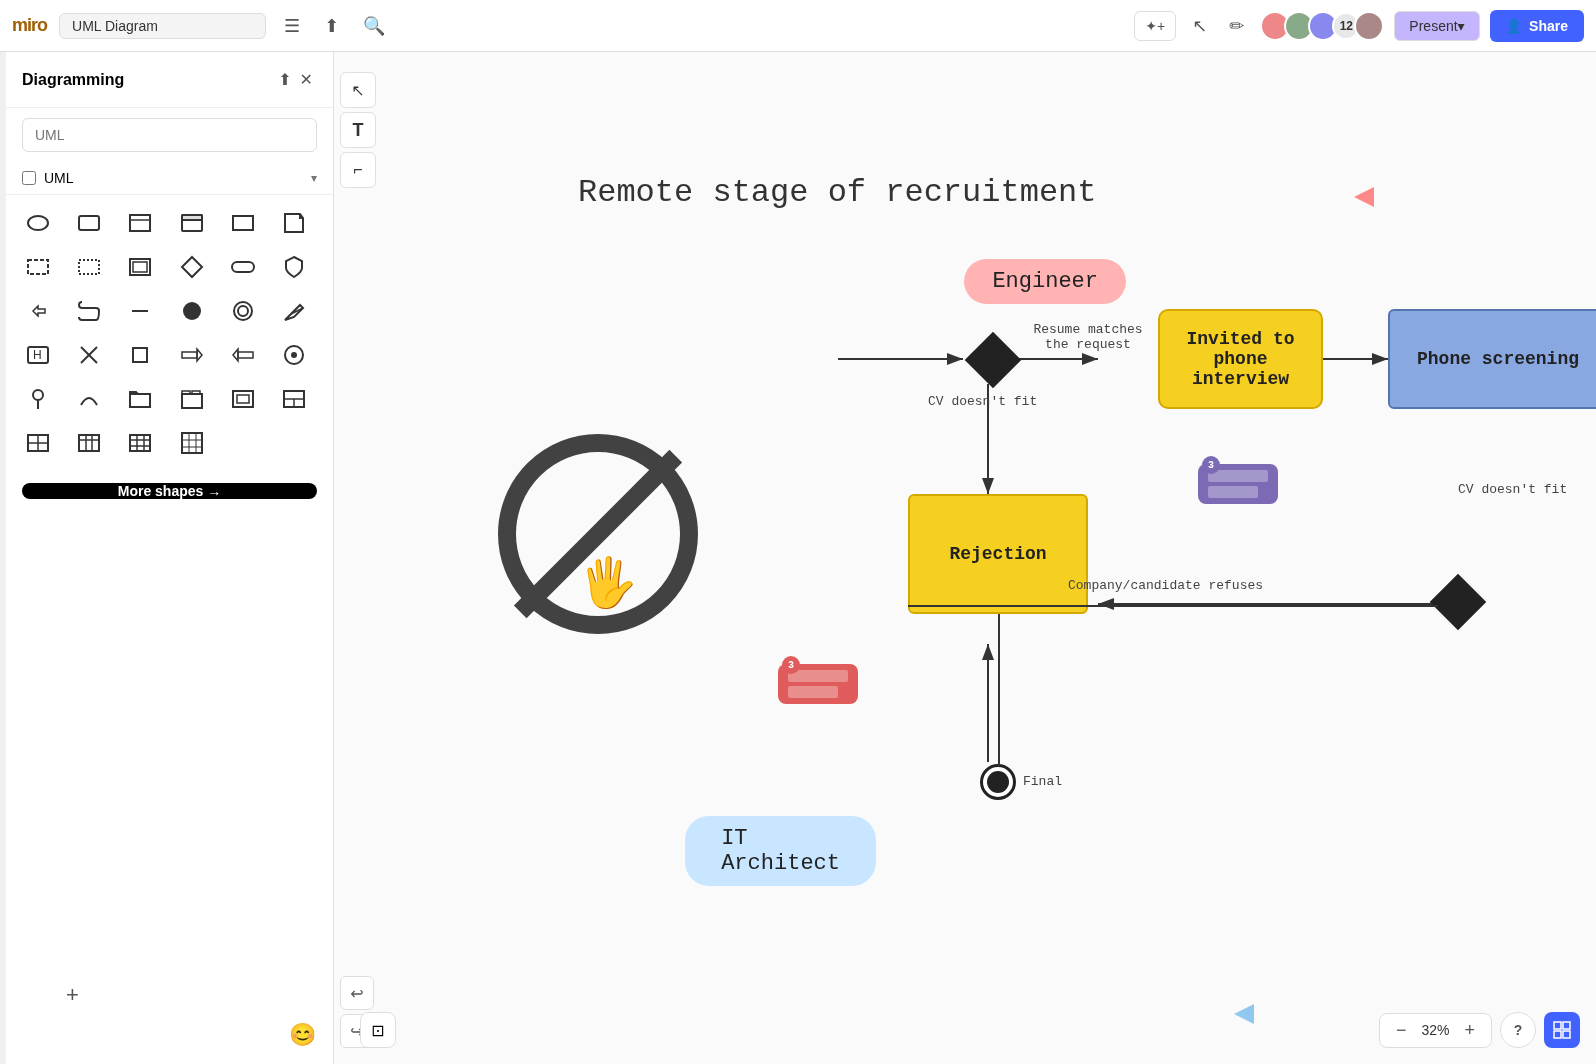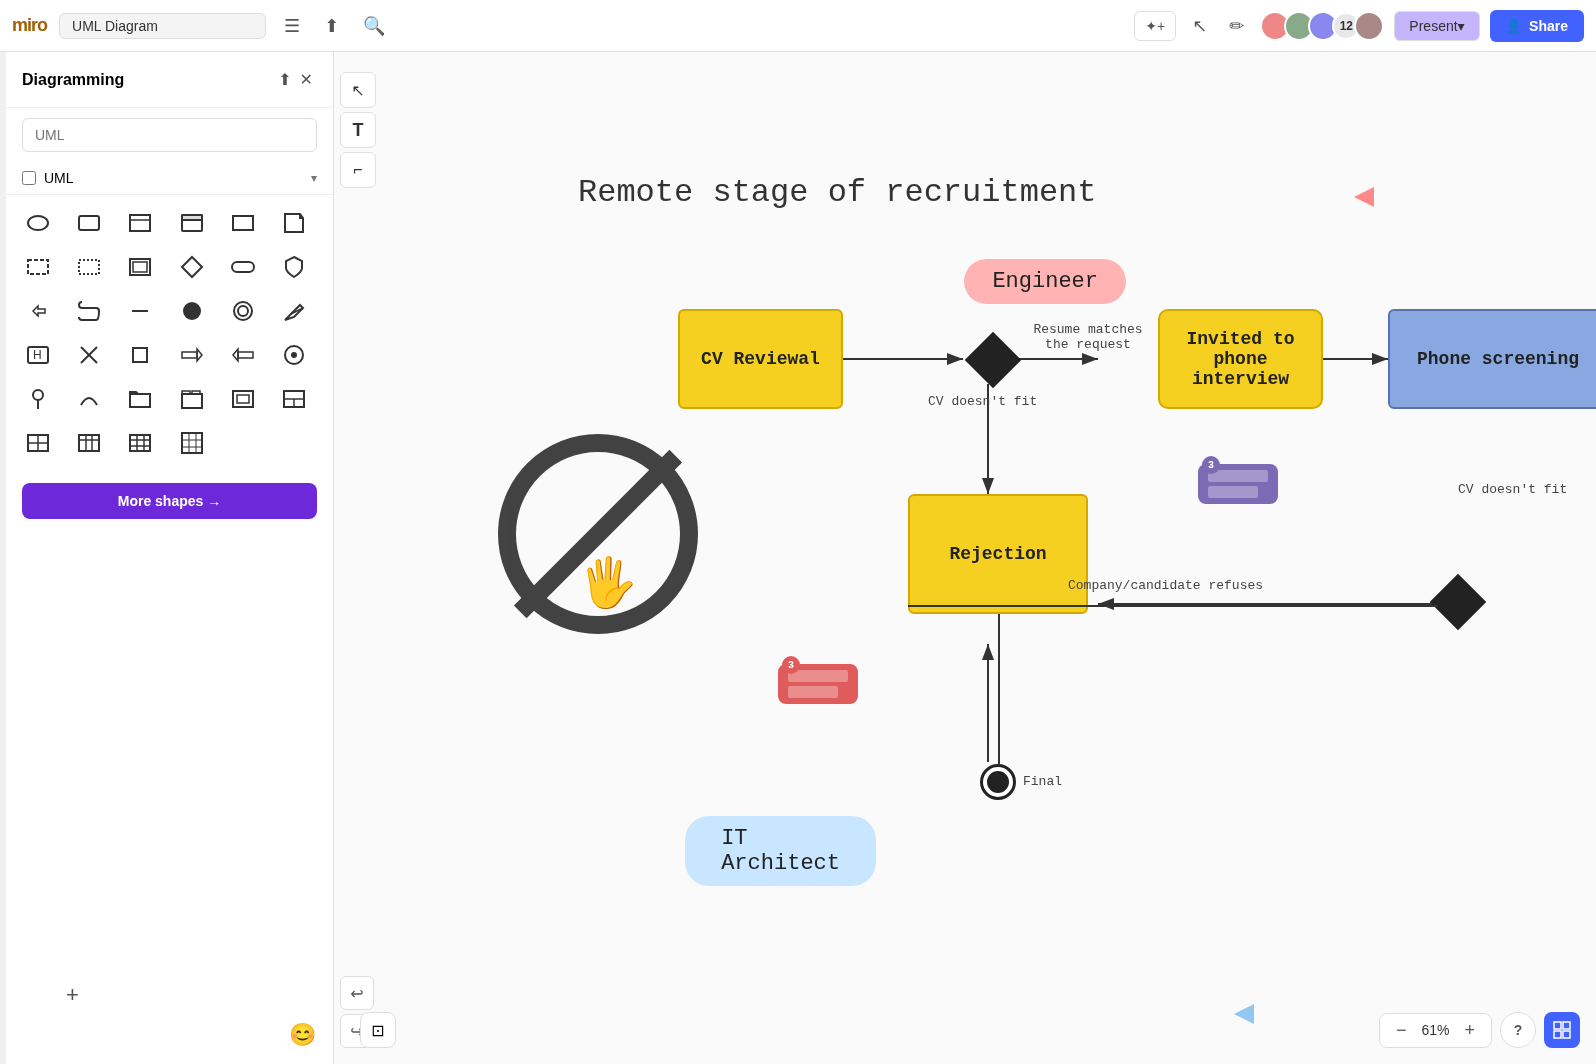--- a/index.html
+++ b/index.html
@@ -82,21 +82,21 @@
       gap: 4px; padding: 8px 12px; overflow-y: auto;
     }
     .shape-item {
       width: 40px; height: 40px; display: flex; align-items: center;
       justify-content: center; border-radius: 4px; cursor: pointer;
       font-size: 18px; color: #333;
     }
     .shape-item svg { width: 24px; height: 24px; }
 
     #more-shapes-btn {
-      margin: 12px 16px; padding: 10px; background: #6d28d9; color: #fff;
+      margin: 12px 16px; background: #000000; color: #fff;
       border: none; border-radius: 8px; font-size: 14px; font-weight: 600;
       cursor: pointer; display: flex; align-items: center; justify-content: center; gap: 8px;
     }
     #emoji-btn {
       position: absolute; bottom: 16px; right: 16px; background: none;
       border: none; cursor: pointer; font-size: 22px;
     }
 
     
     #canvas-toolbar {
@@ -532,23 +532,20 @@
       </defs>
     </svg>
 
     <div class="diagram-title" style="position:absolute;top:110px;left:250px;font-size:32px;color:#333;font-weight:400;">Remote stage of recruitment</div>
 
     <div style="position:absolute;top:95px;right:220px;">
       <div class="engineer-bubble">Engineer</div>
       <div class="engineer-arrow" style="position:absolute;top:28px;left:-22px;width:0;height:0;border-top:10px solid transparent;border-bottom:10px solid transparent;border-right:20px solid #ff8888;"></div>
     </div>
 
-    <div class="flow-box yellow-box" style="left:350px;top:245px;width:165px;height:100px;">
-      <span>CV Reviewal</span>
-    </div>
 
     <div class="diamond" style="left:645px;top:276px;"></div>
 
     <div class="flow-label" style="left:690px;top:258px;width:140px;">
       <span>Resume matches
 the request</span>
     </div>
 
     <div class="flow-box yellow-box" style="left:830px;top:245px;width:165px;height:100px;white-space:pre-line;border-radius:10px;">
       <span style="white-space:pre-line;text-align:center;">Invited to phone
@@ -628,21 +625,21 @@
   </div>
 </div>
 
 <div id="bottom-toolbar" style="position:fixed;bottom:16px;left:calc(328px + 50px);display:flex;align-items:center;gap:10px;z-index:80;">
   <button id="toggle-sidebar-btn" style="background:#fff;border:1px solid #ddd;border-radius:8px;width:36px;height:36px;display:flex;align-items:center;justify-content:center;cursor:pointer;font-size:16px;">⊡</button>
 </div>
 
 <div style="position:fixed;bottom:16px;right:16px;display:flex;align-items:center;gap:8px;z-index:80;">
   <div class="zoom-controls">
     <button class="zoom-btn">−</button>
-    <span class="zoom-level">61%</span>
+    <span class="zoom-level">32%</span>
     <button class="zoom-btn">+</button>
   </div>
   <button class="help-btn">?</button>
   <button class="minimap-btn">
     <svg width="18" height="18" viewBox="0 0 18 18" fill="none">
       <rect x="1" y="1" width="7" height="7" stroke="white" stroke-width="1.5" fill="none"></rect>
       <rect x="10" y="1" width="7" height="7" stroke="white" stroke-width="1.5" fill="none"></rect>
       <rect x="1" y="10" width="7" height="7" stroke="white" stroke-width="1.5" fill="none"></rect>
       <rect x="10" y="10" width="7" height="7" stroke="white" stroke-width="1.5" fill="none"></rect>
     </svg>

